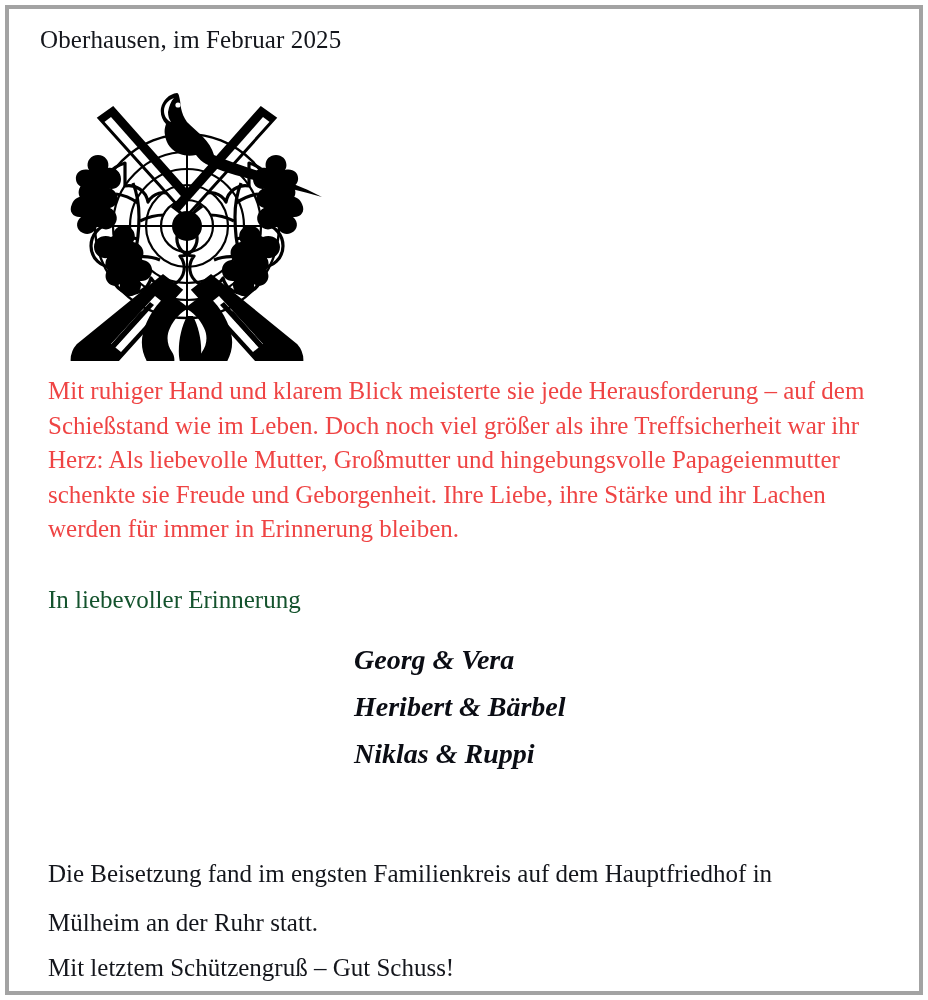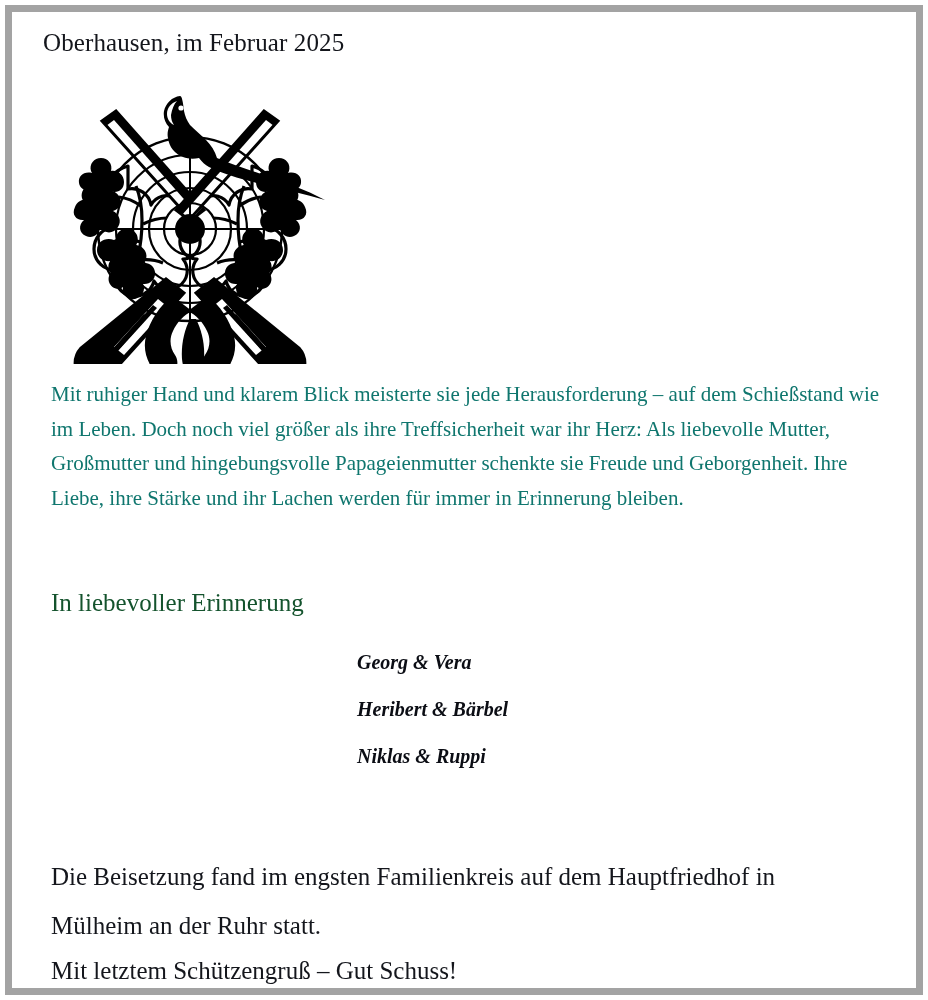--- a/index.html
+++ b/index.html
@@ -15,21 +15,21 @@
     overflow: hidden;
   }
 
   .notice-frame {
     position: absolute;
     left: 5px;
     top: 5px;
     width: 918px;
     height: 990px;
     box-sizing: border-box;
-    border: 7px solid #a3a3a3;
+    border: 4px solid #a3a3a3;
     background: #ffffff;
   }
 
   .notice-inner {
     position: relative;
     width: 100%;
     height: 100%;
     box-sizing: border-box;
     border: 2px solid #ffffff;
     background: #ffffff;
@@ -90,42 +90,42 @@
   }
   .date-item { white-space: nowrap; }
   .date-sym { display: inline-block; margin-right: 7px; }
 
   
   .body-copy {
     position: absolute;
     left: 37px;
     top: 363px;
     width: 848px;
-    font-size: 21px;
+    font-size: 25px;
     line-height: 34.5px;
-    color: #0f766e;
+    color: #ef4444;
   }
 
   .remembrance-line {
     position: absolute;
     left: 37px;
     top: 575px;
     font-size: 25px;
     color: #14532d;
     white-space: nowrap;
   }
 
   .names-list {
     position: absolute;
     left: 343px;
     top: 625px;
     width: 420px;
   }
   .names-list .name-row {
-    font-size: 20px;
+    font-size: 28px;
     font-weight: bold;
     font-style: italic;
     line-height: 47px;
     color: #0b0d14;
     white-space: nowrap;
   }
 
   .burial-copy {
     position: absolute;
     left: 37px;

